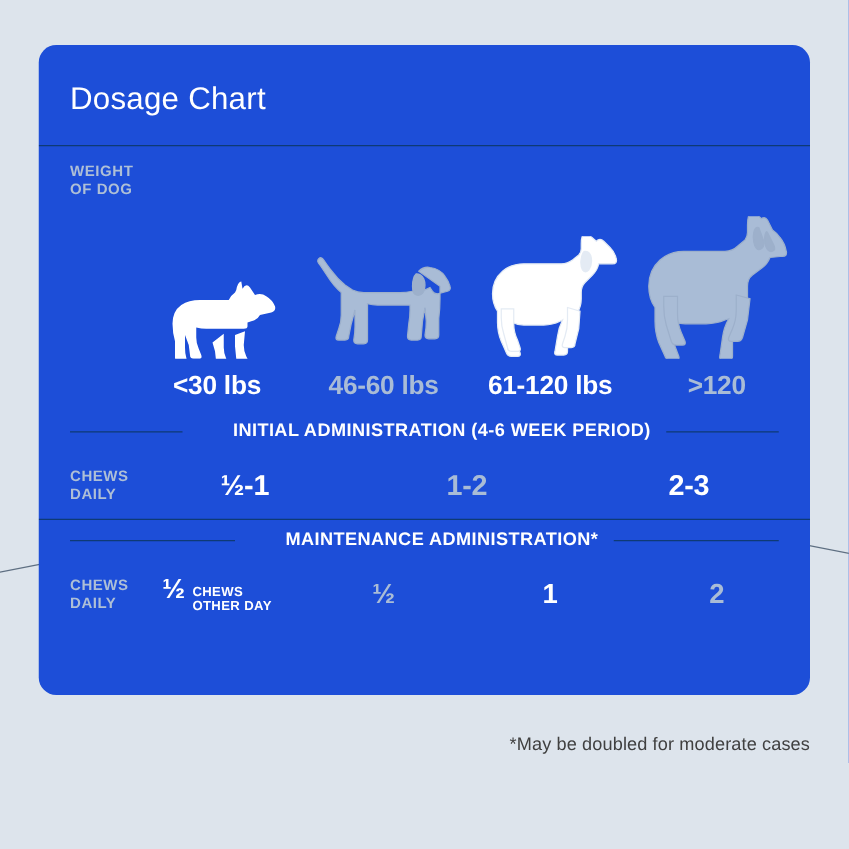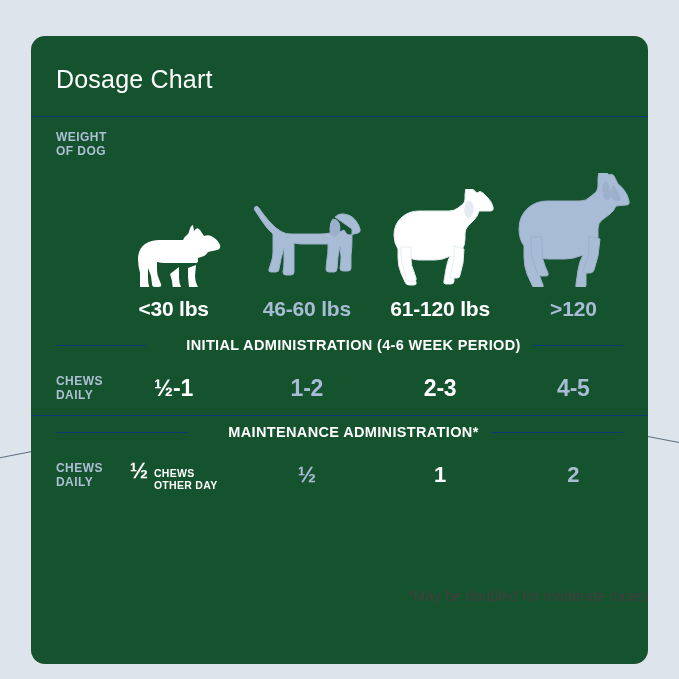--- a/index.html
+++ b/index.html
@@ -36,22 +36,22 @@
     width: 58px;
     transform: rotate(11deg);
     transform-origin: left center;
   }
 
   .panel {
     position: absolute;
     left: 31px;
     top: 36px;
     width: 617px;
-    height: 628px;
-    background: #14532d;
+    height: 520px;
+    background: #1d4ed8;
     border-radius: 14px;
     box-sizing: border-box;
     overflow: hidden;
   }
 
   .panel-title {
     color: #ffffff;
     font-size: 25px;
     font-weight: 400;
     letter-spacing: .2px;
@@ -280,21 +280,20 @@
 
   <div class="dose-row">
     <div class="row-label dose-label">
       <div>CHEWS</div>
       <div>DAILY</div>
     </div>
     <div class="dose-cells">
       <div class="dose-cell hl">½-1</div>
       <div class="dose-cell dim">1-2</div>
       <div class="dose-cell hl">2-3</div>
-      <div class="dose-cell dim">4-5</div>
     </div>
   </div>
 
   <div class="rule-full" style="margin:0"></div>
 
   <div class="section-header">
     <div class="line"></div>
     <div class="txt">MAINTENANCE ADMINISTRATION*</div>
     <div class="line"></div>
   </div>

